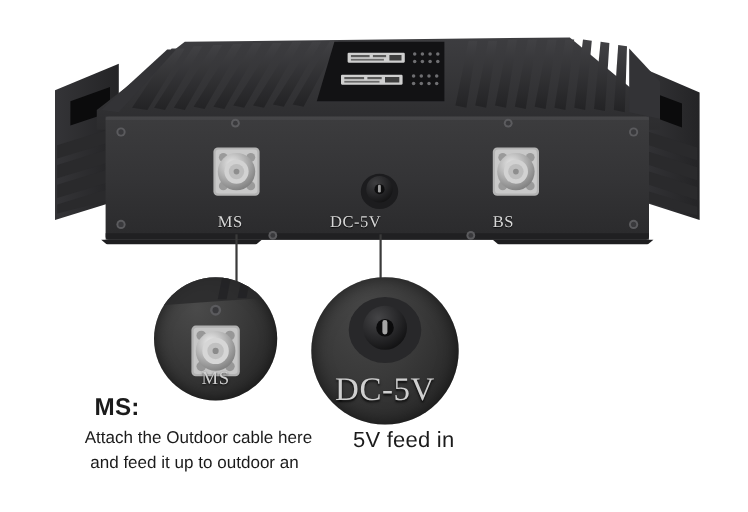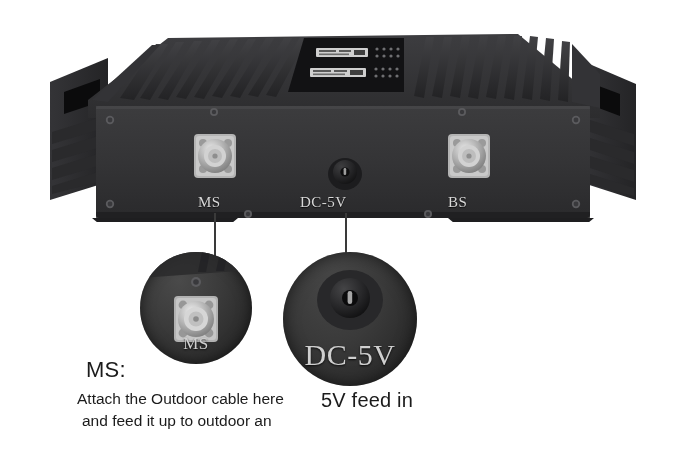--- a/index.html
+++ b/index.html
@@ -70,20 +70,21 @@
   }
   .mag-ms .mag-label{bottom:10px;font-size:17px;letter-spacing:.5px;}
   .mag-dc .mag-label{bottom:14px;font-size:30px;letter-spacing:.5px;}
 
   
   .ann{position:absolute;color:#1b1b1b;}
   .ann-title{
     left:86px;top:357px;
     font-size:22px;
     letter-spacing:.2px;
+    font-weight:bold;
   }
   .ann-l1{left:77px;top:390px;font-size:15.5px;text-align:center;}
   .ann-l2{left:82px;top:412px;font-size:15.5px;}
   .ann-power{
     left:321px;top:389px;
     font-size:20px;
     letter-spacing:.2px;
   }
 </style>
 </head>

